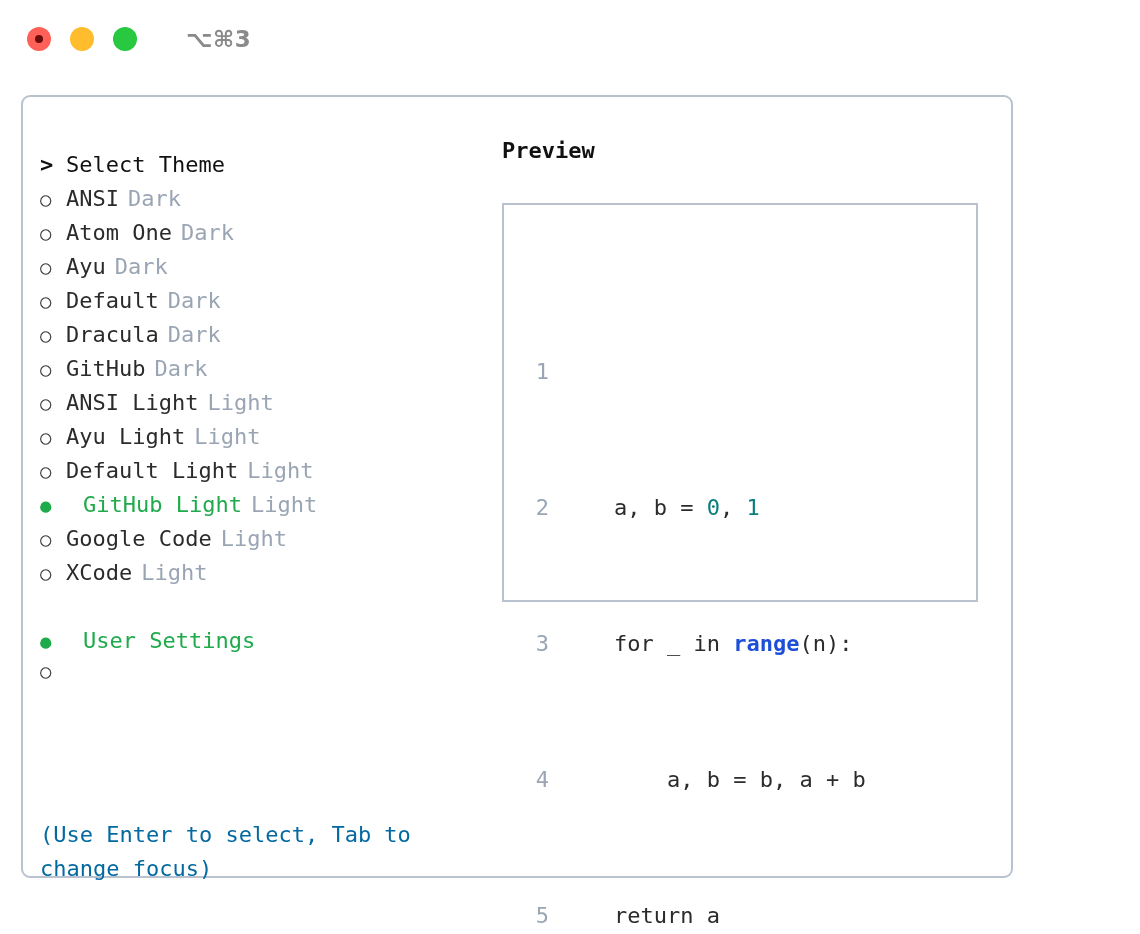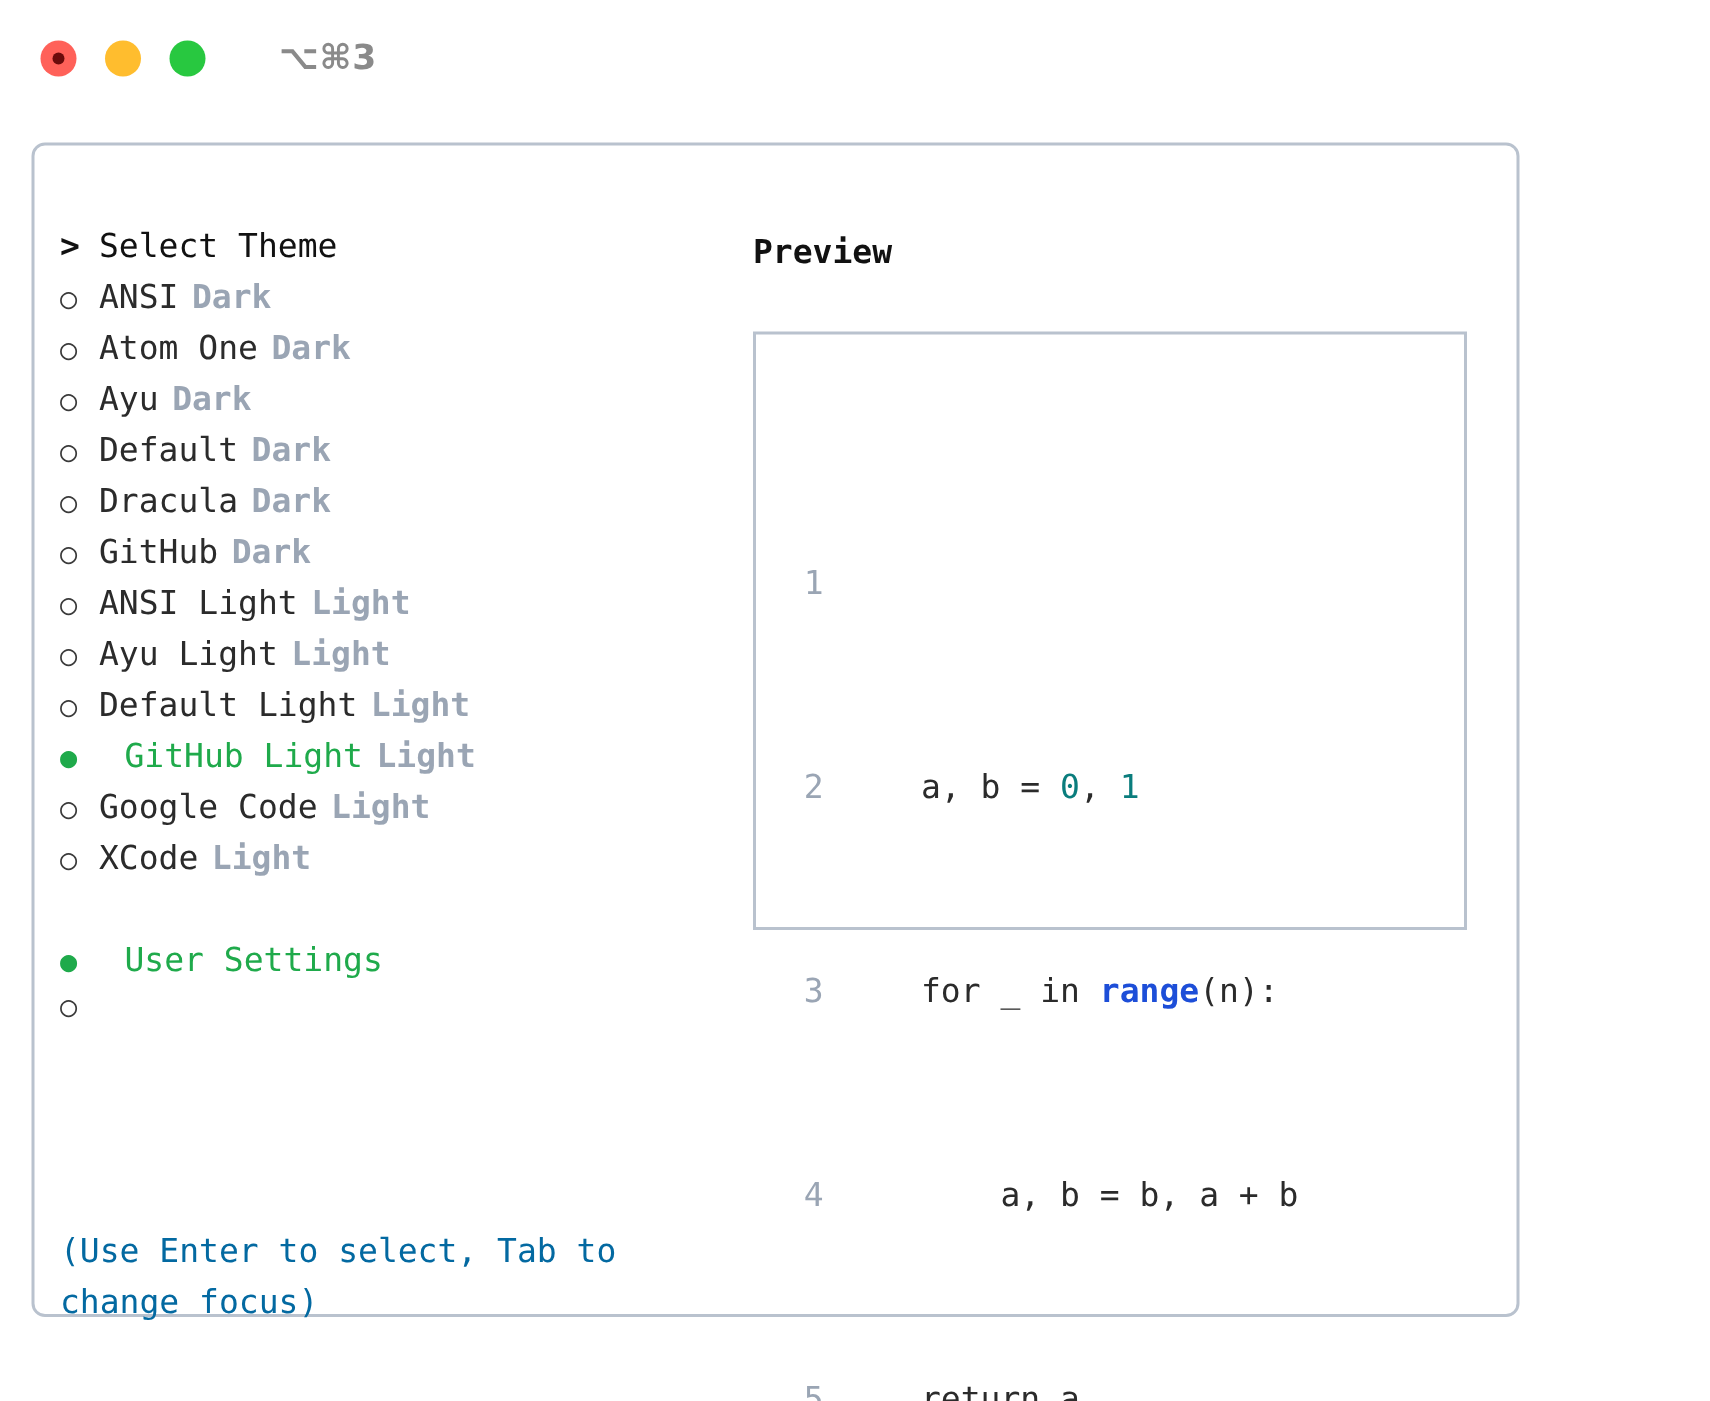--- a/index.html
+++ b/index.html
@@ -101,40 +101,39 @@
   .label { color: #2b2b2b; }
   .label.header {
     font-weight: normal;
     color: #111111;
     text-align: center;
   }
   .label.sel { color: #1faa4b; margin-left: 17px; }
   .tag {
     color: #9aa5b4;
     margin-left: 9px;
-    font-weight: bold;
   }
 
   .spacer-sm { height: 34px; }
 
   .hint {
     position: absolute;
     left: 17px;
     top: 721px;
     width: 404px;
     color: #0369a1;
     font-size: 22px;
     line-height: 34px;
   }
 
   
   .right-pane {
     position: absolute;
     left: 479px;
-    top: 55px;
+    top: 37px;
     width: 480px;
   }
   .preview-title {
     font-size: 22px;
     font-weight: bold;
     color: #111111;
     height: 34px;
     line-height: 34px;
   }
   .preview-box {

